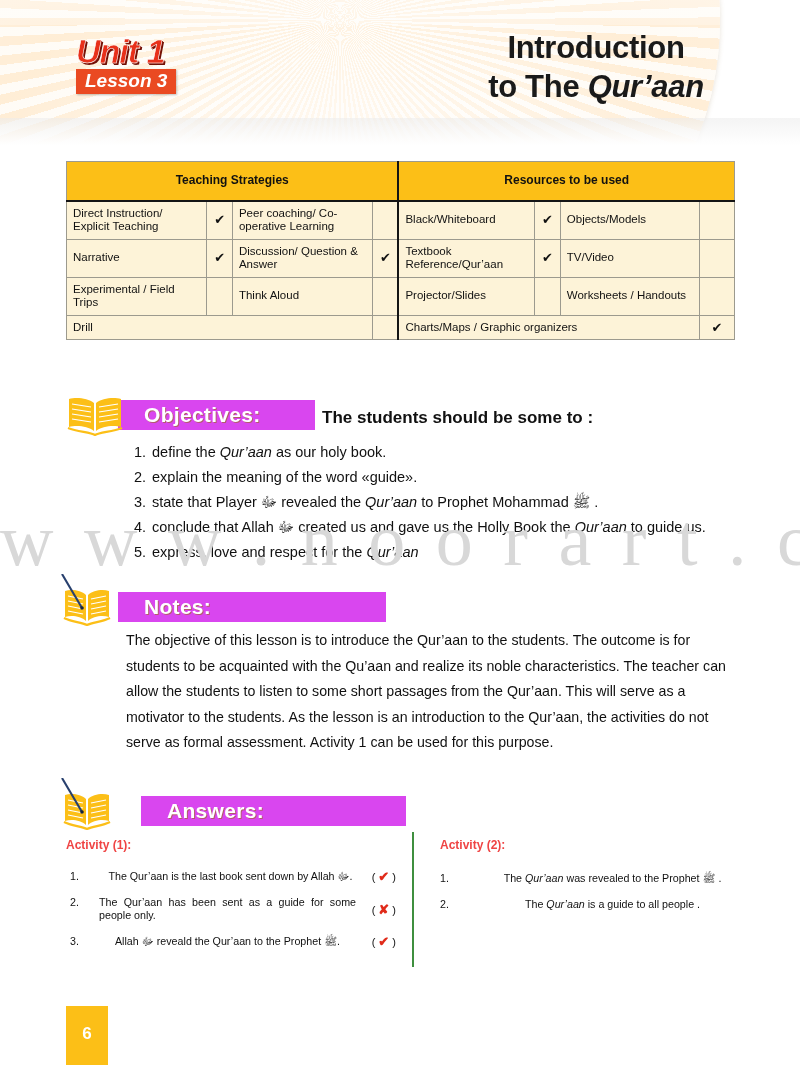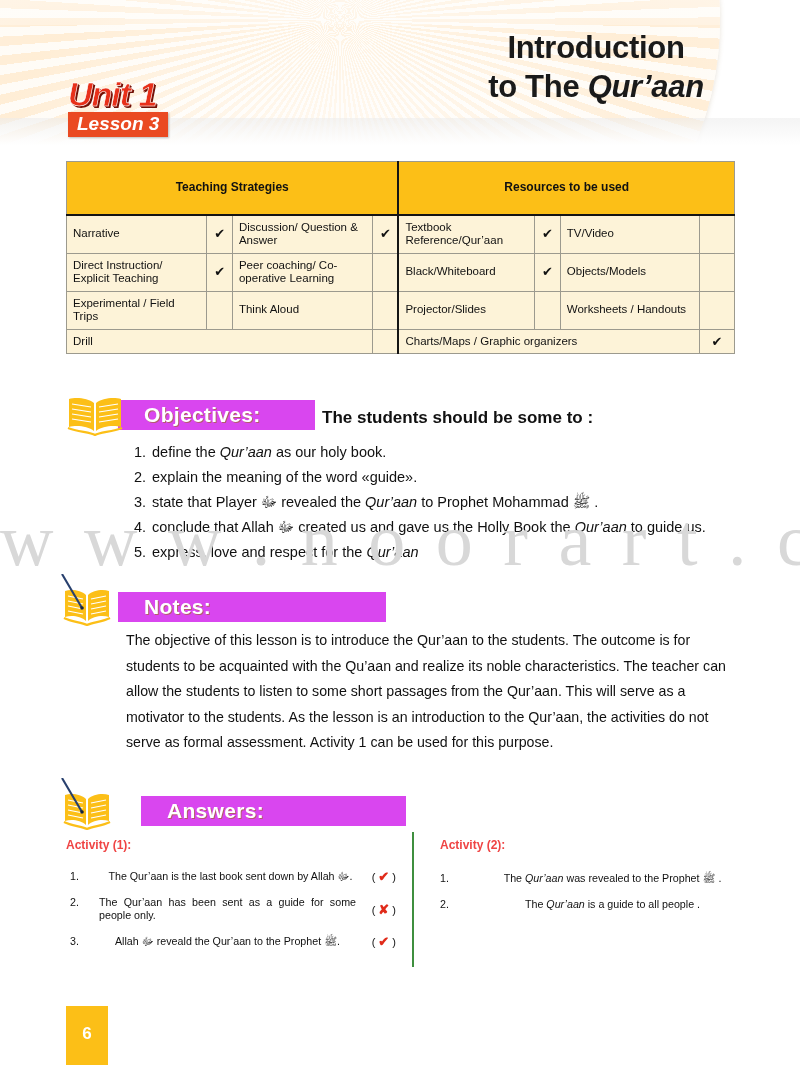--- a/index.html
+++ b/index.html
@@ -35,21 +35,21 @@
   .header-bg-top{
     position:absolute; left:-40px; top:-330px; width:760px; height:355px;
     background:linear-gradient(to bottom, #ffffff 0%, rgba(255,255,255,0.86) 55%, rgba(255,255,255,0.25) 100%);
   }
   .header-sheen{
     position:absolute; left:0; top:118px; width:800px; height:34px;
     background:linear-gradient(to bottom, rgba(235,235,235,0.55), #ffffff 80%);
   }
 
   
-  .unit-badge{ position:absolute; left:68px; top:34px; width:150px;margin-top:43px; }
+  .unit-badge{ position:absolute; left:76px; top:34px; width:150px; }
   .unit-word{
     font-size:34px; font-weight:bold; font-style:italic;
     color:#e8301a; letter-spacing:-1px; line-height:34px;
     text-shadow: 1px 1px 0 #8a1508, 2px 2px 0 #6d1006, 0 0 1px #fff;
     -webkit-text-stroke:0.6px #ffffff;
     white-space:nowrap;
   }
   .lesson-chip{
     display:inline-block; background:#ea4a22;
     color:#ffffff; font-size:19px; font-weight:bold; font-style:italic;
@@ -82,21 +82,21 @@
     vertical-align:middle;
     line-height:13.5px;
     font-weight:normal;
     color:#111;
   }
   .strat-table th{
     background:#fcbf17;
     text-align:center;
     font-weight:bold;
     font-size:12px;
-    padding:19px 4px;
+    padding:12px 4px;
     border-bottom:2px solid #141414;
   }
   .ck{ text-align:center; font-size:13px; font-weight:bold; padding:0; }
   .mid-l{ border-left:2px solid #141414 !important; }
   .strat-table tr.last td{border-bottom:1px solid #9c9a8e;}
 
   
   .banner{ position:absolute; height:30px; }
   .banner-bar{
     position:absolute; left:52px; top:0; height:30px;
@@ -205,37 +205,37 @@
       <col style="width:34px">
   </colgroup>
   <thead>
     <tr>
       <th colspan="4">Teaching Strategies</th>
       <th colspan="4" class="mid-l">Resources to be used</th>
     </tr>
   </thead>
   <tbody>
     <tr>
+      <td>Direct Instruction/ Explicit Teaching</td>
+      <td class="ck">✔</td>
+      <td>Peer coaching/ Co-operative Learning</td>
+      <td class="ck"></td>
+      <td class="mid-l">Black/Whiteboard</td>
+      <td class="ck">✔</td>
+      <td>Objects/Models</td>
+      <td class="ck"></td>
+    </tr>
+    <tr>
       <td>Narrative</td>
       <td class="ck">✔</td>
       <td>Discussion/ Question &amp; Answer</td>
       <td class="ck">✔</td>
       <td class="mid-l">Textbook Reference/Qur’aan</td>
       <td class="ck">✔</td>
       <td>TV/Video</td>
-      <td class="ck"></td>
-    </tr>
-    <tr>
-      <td>Direct Instruction/ Explicit Teaching</td>
-      <td class="ck">✔</td>
-      <td>Peer coaching/ Co-operative Learning</td>
-      <td class="ck"></td>
-      <td class="mid-l">Black/Whiteboard</td>
-      <td class="ck">✔</td>
-      <td>Objects/Models</td>
       <td class="ck"></td>
     </tr>
     <tr>
       <td>Experimental / Field Trips</td>
       <td class="ck"></td>
       <td>Think Aloud</td>
       <td class="ck"></td>
       <td class="mid-l">Projector/Slides</td>
       <td class="ck"></td>
       <td>Worksheets / Handouts</td>

